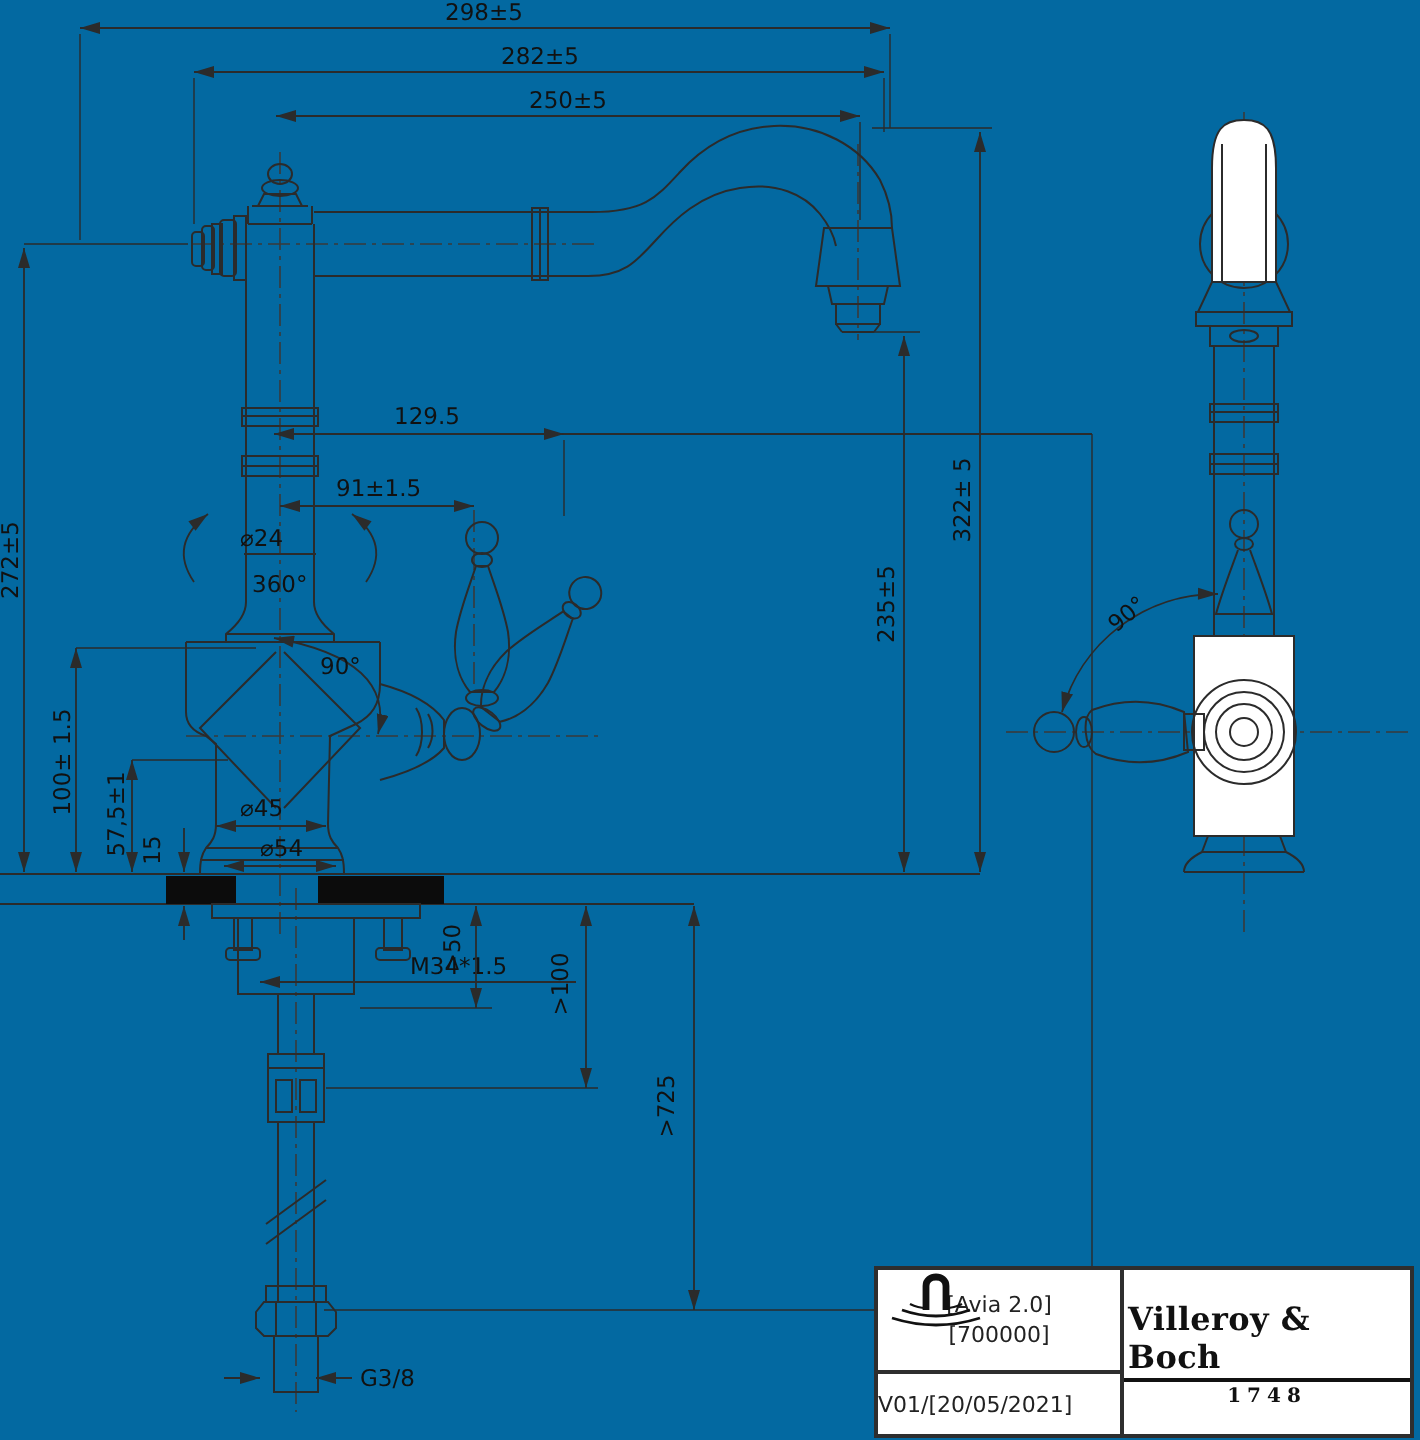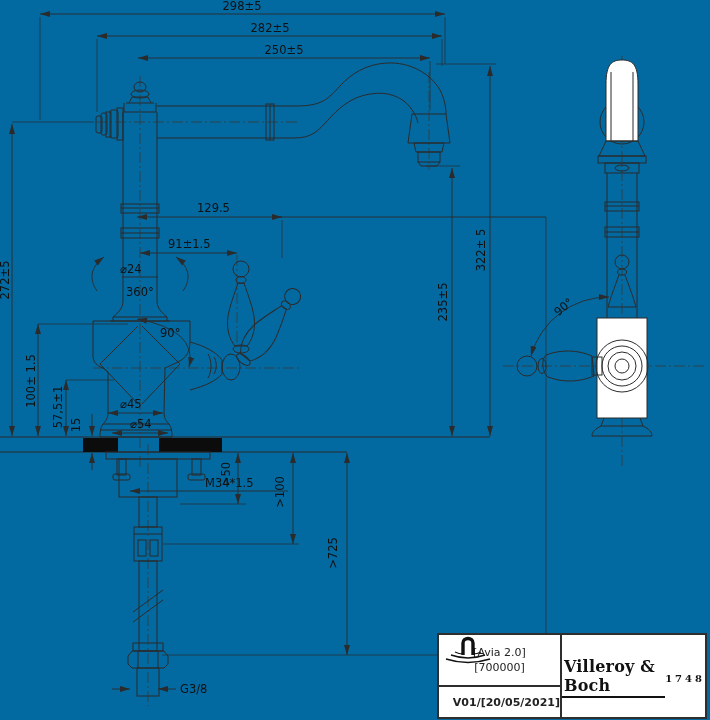--- a/index.html
+++ b/index.html
@@ -12,22 +12,22 @@
   .dim{stroke:#2b2b2b;stroke-width:0.9;fill:none;}
   .thin{stroke:#2b2b2b;stroke-width:0.7;fill:none;}
   .txt{font:11.5px "DejaVu Sans",sans-serif;fill:#111;}
   .blk{fill:#0c0c0c;stroke:none;}
   
   .tblock{position:absolute;left:437px;top:633px;width:266px;height:82px;
           border:2px solid #2e2e2e;display:flex;background:#fff;}
   .tb-left{width:121px;border-right:2px solid #2e2e2e;display:flex;flex-direction:column;}
   .tb-model{flex:1;border-bottom:2px solid #2e2e2e;display:flex;flex-direction:column;
             justify-content:center;align-items:center;font-size:11px;color:#222;line-height:15px;}
-  .tb-ver{height:30px;display:flex;justify-content:flex-end;align-items:center;font-size:11px;color:#222;font-weight:bold;}
-  .tb-right{flex:1;display:flex;flex-direction:row;justify-content:center;align-items:center;padding-top:2px;}
+  .tb-ver{height:30px;display:flex;justify-content:flex-start;align-items:center;font-size:11px;color:#222;}
+  .tb-right{flex:1;display:flex;flex-direction:column;justify-content:center;align-items:center;padding-top:2px;}
   .brand{font-family:"DejaVu Serif",serif;font-weight:bold;font-size:16px;color:#111;
          border-bottom:2px solid #111;padding:0 2px 1px 2px;letter-spacing:0.2px;}
   .year{font-family:"DejaVu Serif",serif;font-size:10px;font-weight:bold;letter-spacing:3px;
         color:#111;margin-top:2px;}
 </style>
 </head>
 <body>
 
 <div id="canvas">
 

